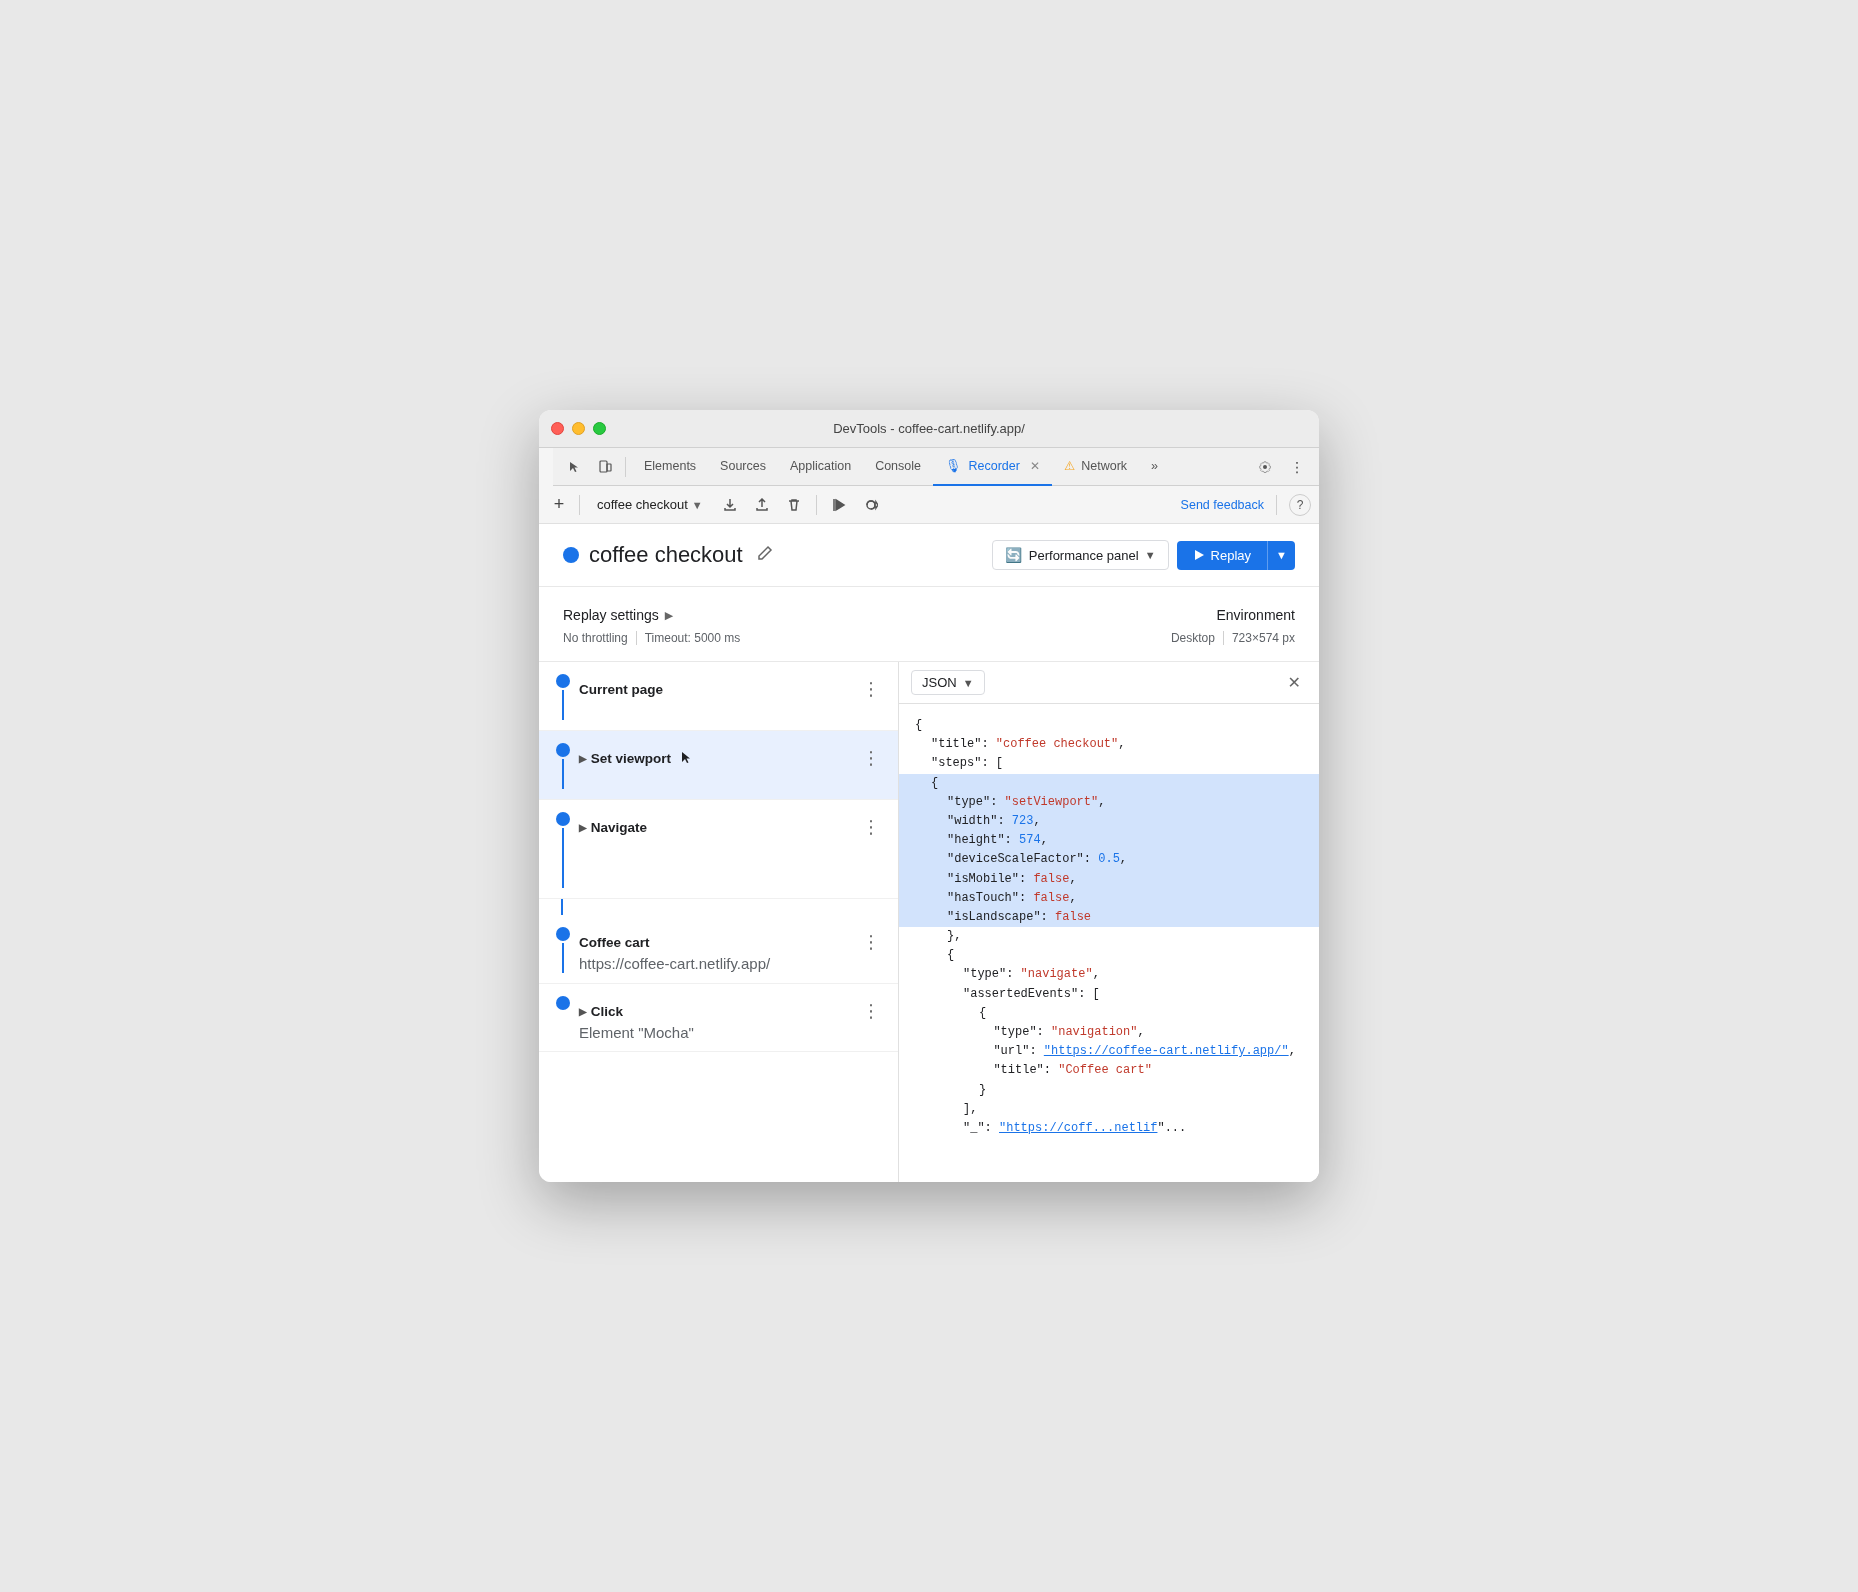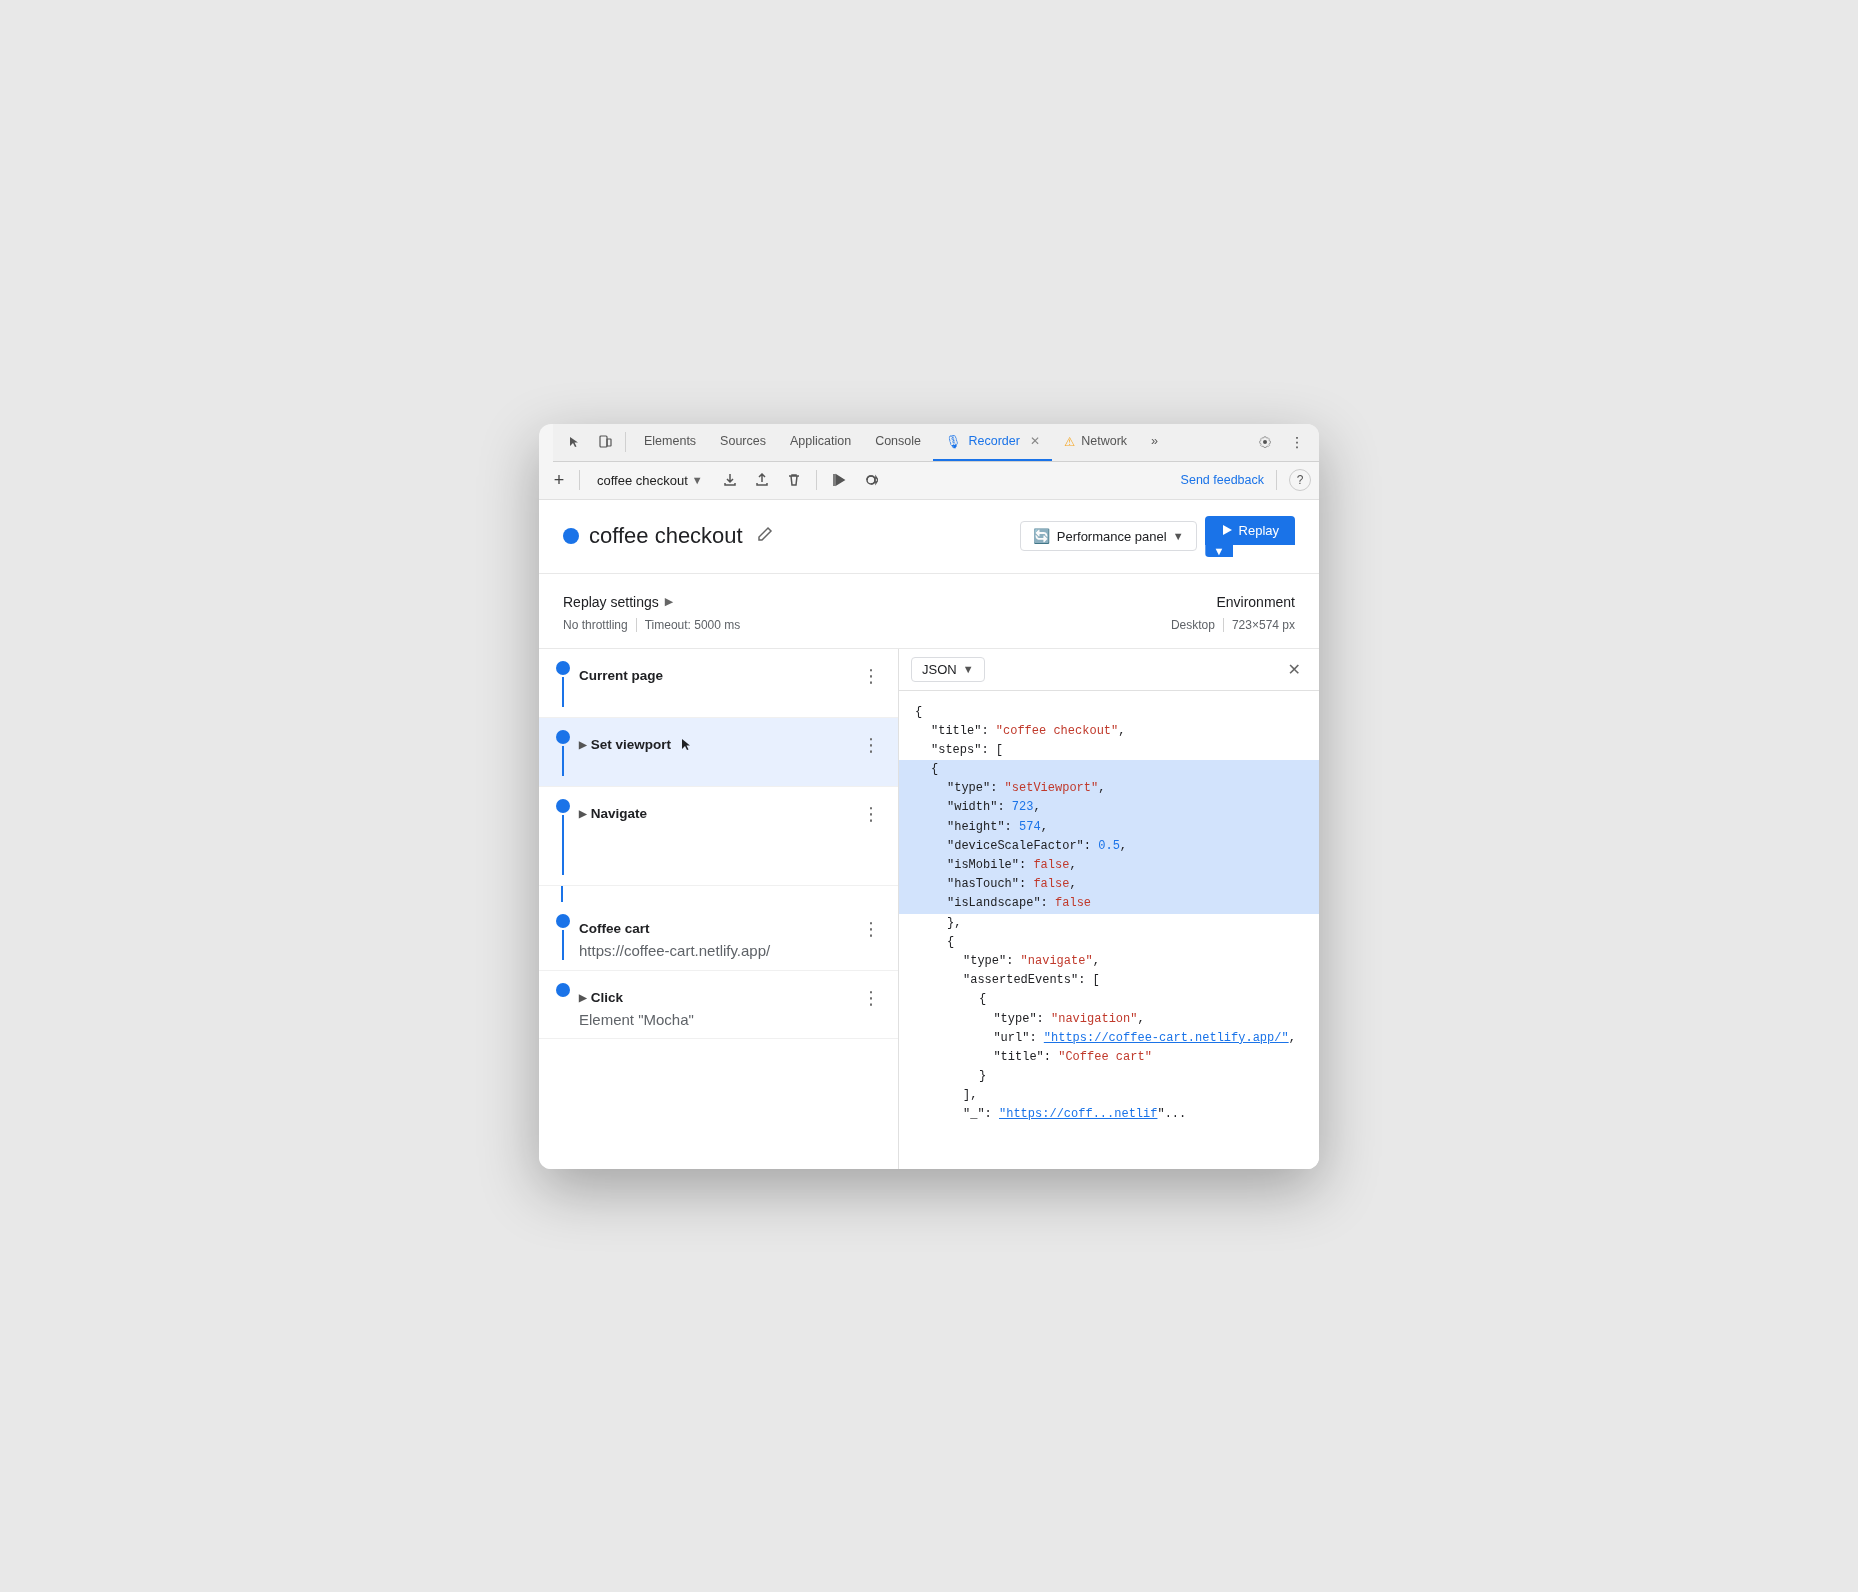--- a/index.html
+++ b/index.html
@@ -251,21 +251,20 @@
       font-size: 13px;
       color: #202124;
     }
     .perf-icon { font-size: 14px; }
     .perf-chevron { color: #555; font-size: 11px; }
     .replay-btn-group {
       display: flex;
       align-items: stretch;
       border-radius: 4px;
       overflow: hidden;
-      flex-direction: column;
     }
     .replay-main-btn {
       display: flex;
       align-items: center;
       gap: 6px;
       padding: 7px 16px;
       background: #1a73e8;
       border: none;
       cursor: pointer;
       font-size: 13px;
@@ -474,20 +473,28 @@
       line-height: 1;
       padding: 0 2px;
       border-radius: 4px;
     }
   </style>
 </head>
 <body>
 
 <div class="window">
 
+  <div class="title-bar">
+    <div class="traffic-lights">
+      <div class="traffic-light tl-red"></div>
+      <div class="traffic-light tl-yellow"></div>
+      <div class="traffic-light tl-green"></div>
+    </div>
+    <span class="window-title">DevTools - coffee-cart.netlify.app/</span>
+  </div>
 
   <div class="devtools-toolbar">
     <button class="toolbar-icon-btn">
       <svg width="14" height="14" viewBox="0 0 14 14" fill="none">
         <path d="M2 2 L2 11 L5 8 L7 12 L8.5 11.5 L6.5 7.5 L10 7.5 Z" fill="#555"></path>
       </svg>
     </button>
     <button class="toolbar-icon-btn">
       <svg width="14" height="14" viewBox="0 0 14 14" fill="none">
         <rect x="2" y="1" width="7" height="11" rx="1" stroke="#555" stroke-width="1.2" fill="none"></rect>

